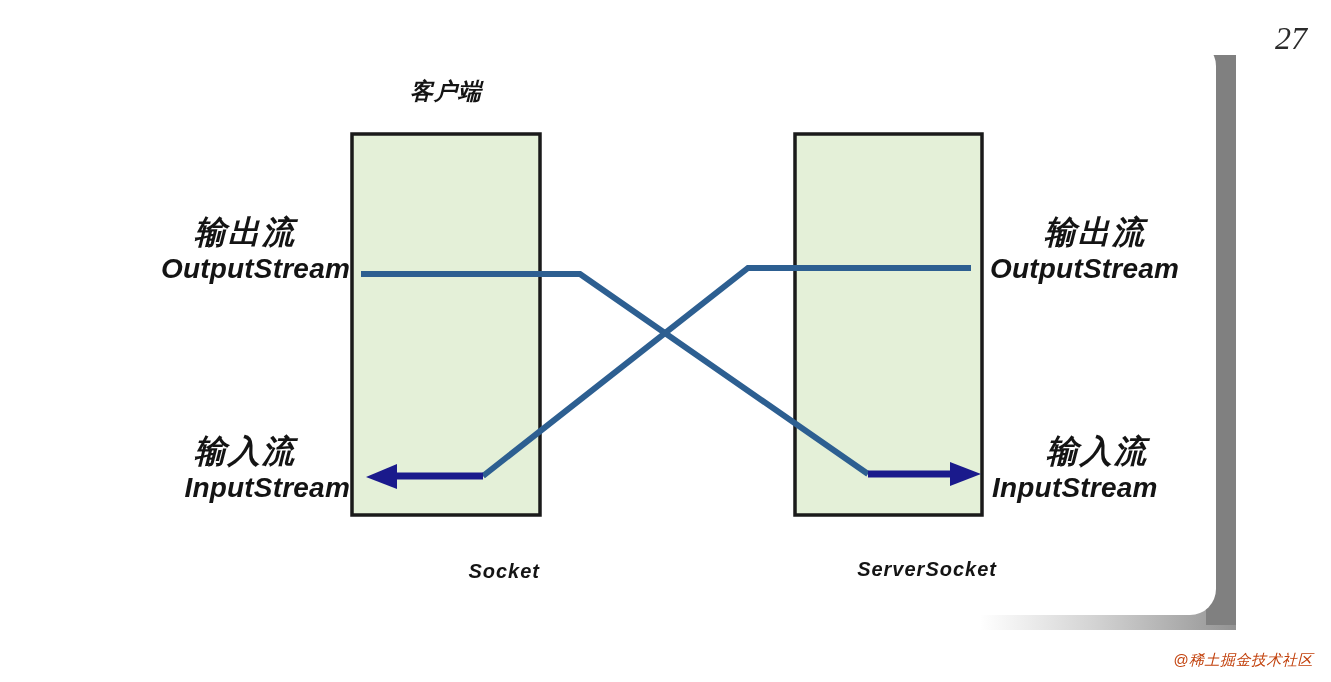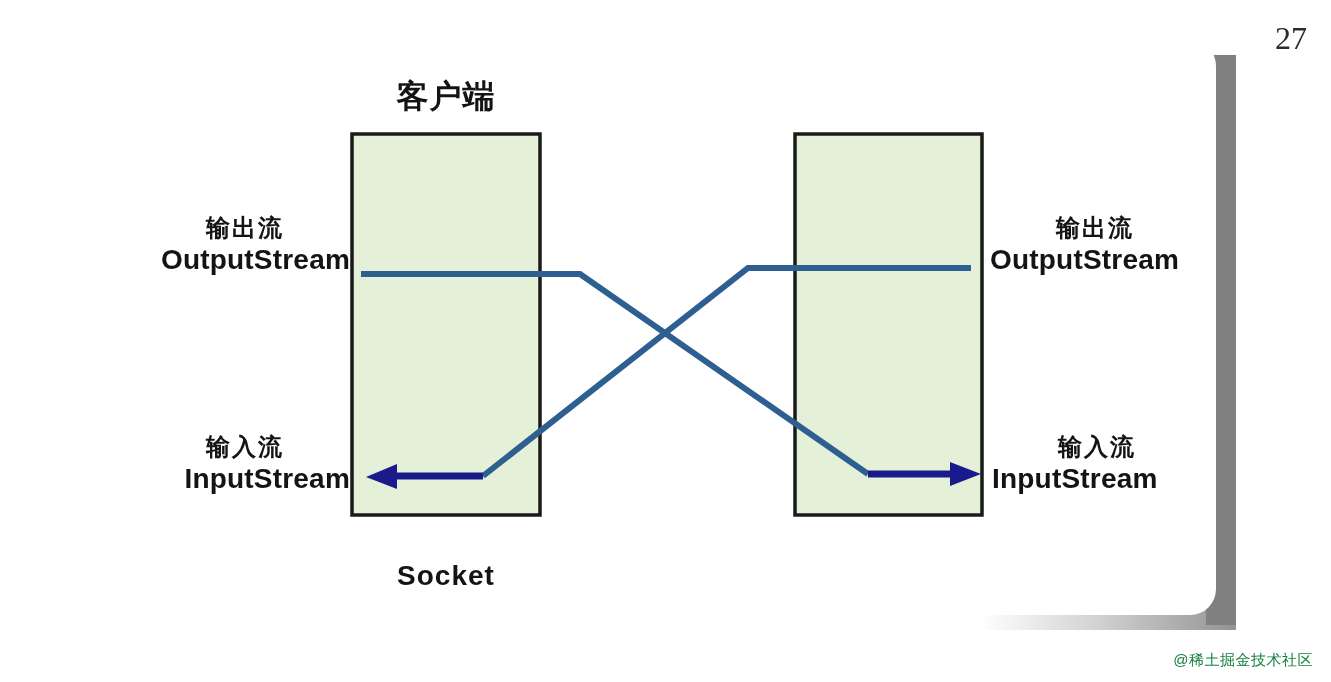--- a/index.html
+++ b/index.html
@@ -10,20 +10,21 @@
   }
   body {
     font-family: "Liberation Sans", "DejaVu Sans", sans-serif;
   }
   #slide {
     position: relative;
     width: 1331px;
     height: 682px;
     background: #ffffff;
     overflow: hidden;
+    font-style: italic;
   }
 
   
   #panel-shadow-right {
     position: absolute;
     left: 1206px;
     top: 55px;
     width: 30px;
     height: 570px;
     background: #808080;
@@ -57,21 +58,21 @@
     color: #2b2b2b;
     line-height: 1;
   }
 
   
   #watermark {
     position: absolute;
     right: 18px;
     top: 652px;
     font-size: 15px;
-    color: #15803d;
+    color: #c2410c;
     letter-spacing: 0.5px;
     white-space: nowrap;
     user-select: none;
   }
 
   
   #diagram-svg {
     position: absolute;
     left: 0;
     top: 0;
@@ -81,40 +82,40 @@
   }
 
   
   .lbl {
     position: absolute;
     white-space: nowrap;
     color: #141414;
     line-height: 1.12;
   }
   .box-title {
-    font-size: 32px;
+    font-size: 23px;
     font-weight: 700;
     letter-spacing: 1px;
     text-align: center;
   }
   .box-caption {
-    font-size: 28px;
+    font-size: 20px;
     font-weight: 700;
     letter-spacing: 1px;
-    text-align: center;
+    text-align: right;
   }
   .stream-label {
     font-size: 23px;
     font-weight: 700;
     letter-spacing: 0.4px;
   }
   .stream-label .cn {
     display: block;
     text-align: center;
-    font-size: 24px;
+    font-size: 32px;
     letter-spacing: 2px;
     margin-bottom: 2px;
   }
   .stream-label .en {
     display: block;
     font-size: 28px;
     letter-spacing: 0.2px;
   }
   .stream-label.right-side .cn { text-align: center; }
   .stream-label.left-side  { text-align: right; }
@@ -146,20 +147,21 @@
     <g>
       <path d="M 971 268 L 748 268 L 483 476" fill="none" stroke="#2d5f91" stroke-width="6" stroke-linejoin="miter" stroke-linecap="butt"></path>
       <path d="M 483 476 L 392 476" fill="none" stroke="#1a1a8c" stroke-width="7" stroke-linecap="butt"></path>
       <polygon points="397,464 366,477 397,489" fill="#1a1a8c"></polygon>
     </g>
   </svg>
 
   <div class="lbl box-title" style="left:352px; top:79px; width:188px;">客户端</div>
 
   <div class="lbl box-caption" style="left:352px; top:560px; width:188px;">Socket</div>
+  <div class="lbl box-caption" style="left:780px; top:558px; width:217px;">ServerSocket</div>
 
   <div class="lbl stream-label left-side" style="left:140px; top:215px; width:210px;">
     <span class="cn">输出流</span>
     <span class="en">OutputStream</span>
   </div>
 
   <div class="lbl stream-label left-side" style="left:140px; top:434px; width:210px;">
     <span class="cn">输入流</span>
     <span class="en">InputStream</span>
   </div>

